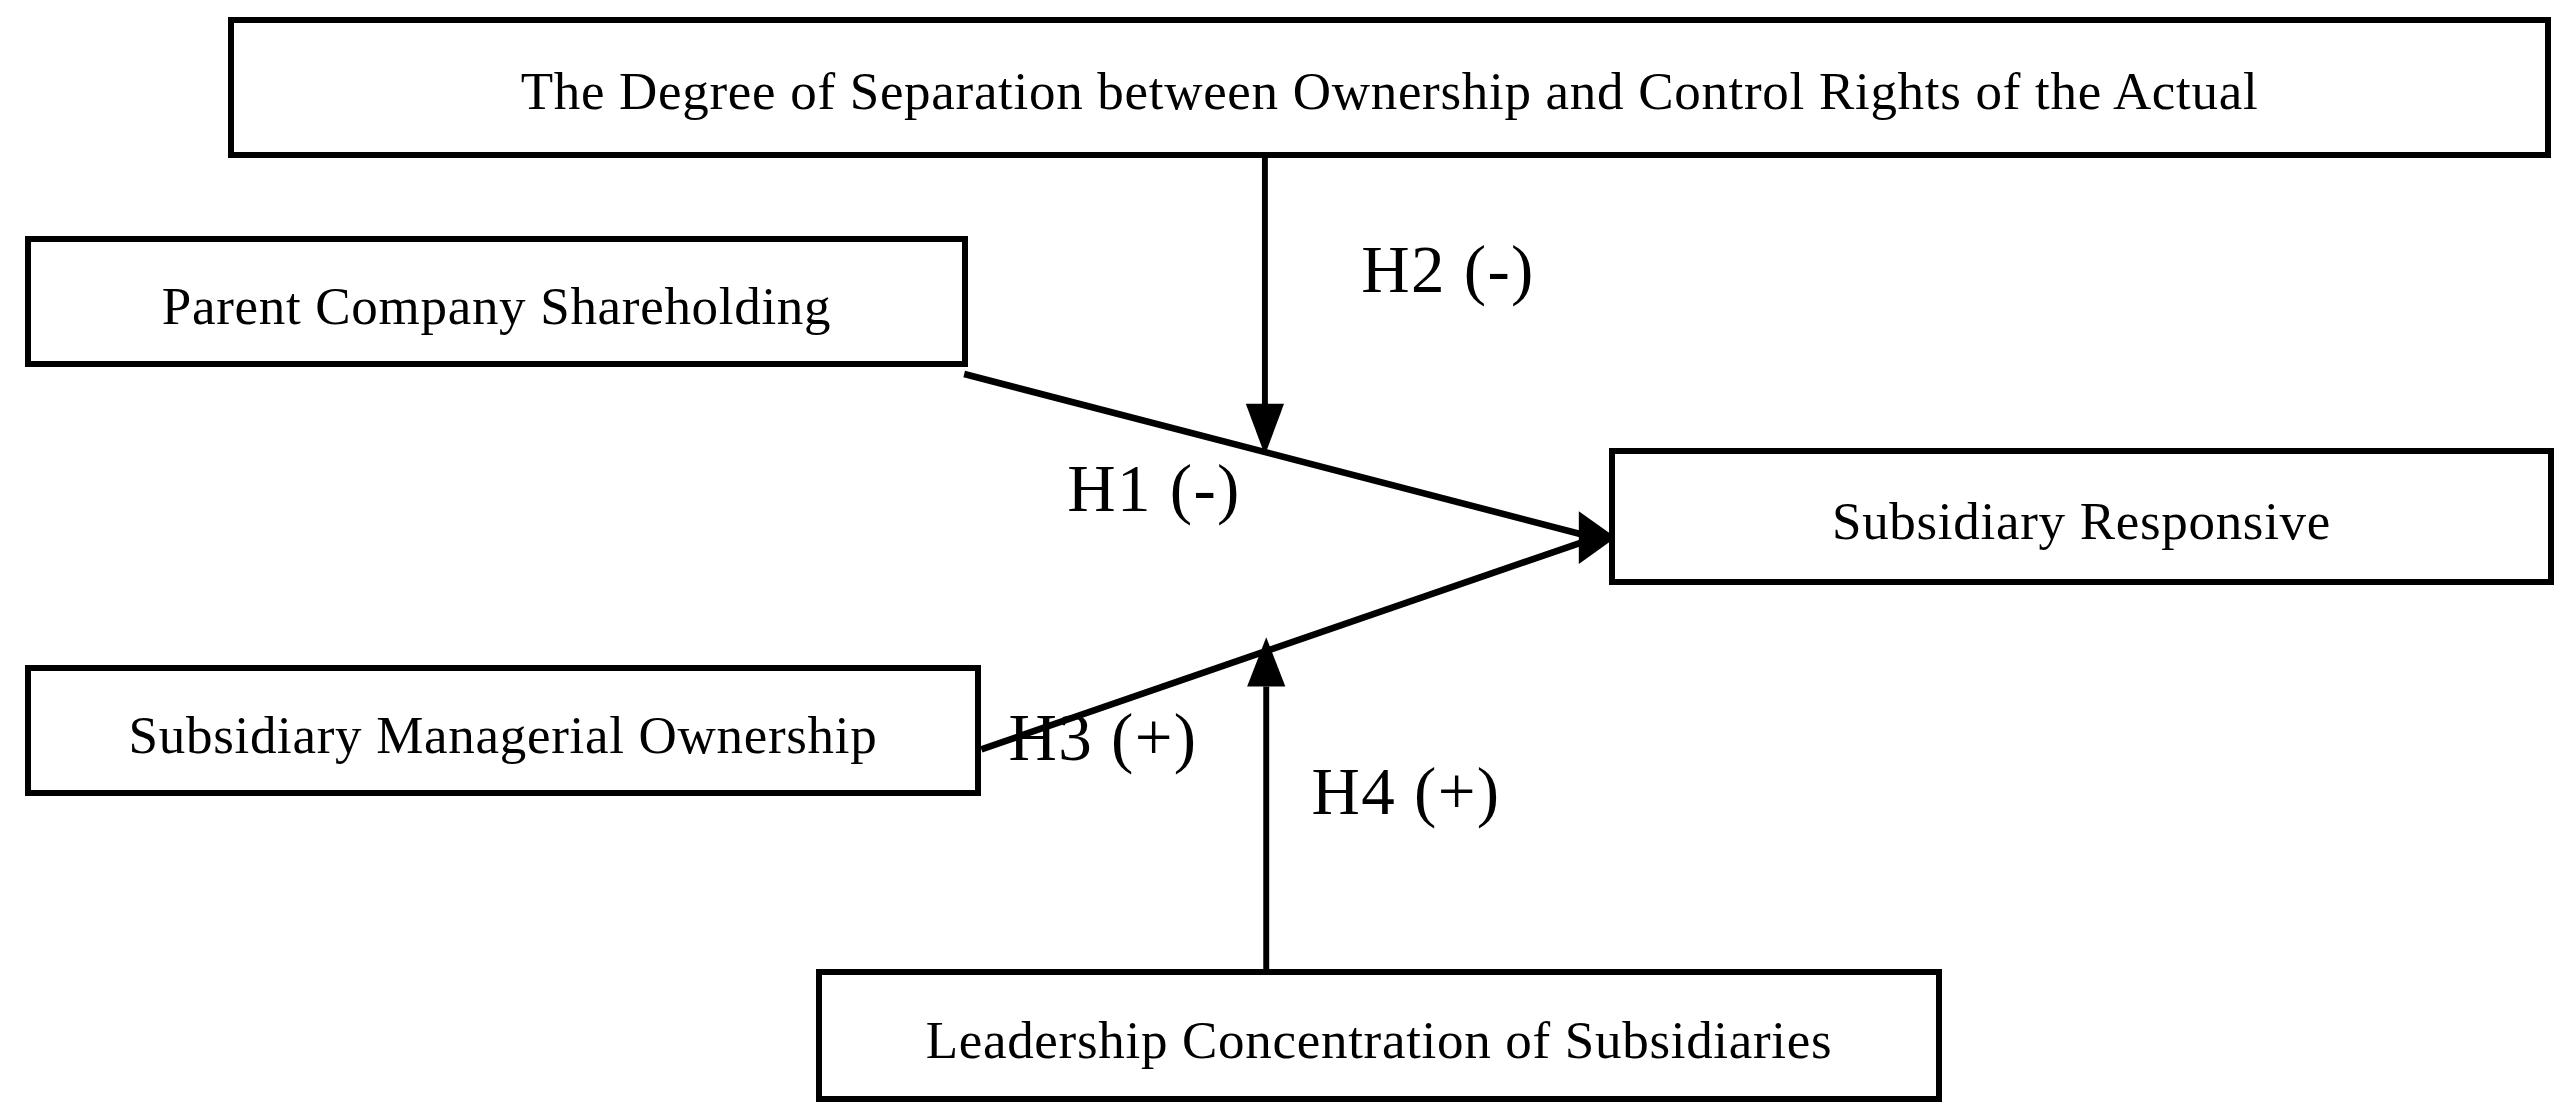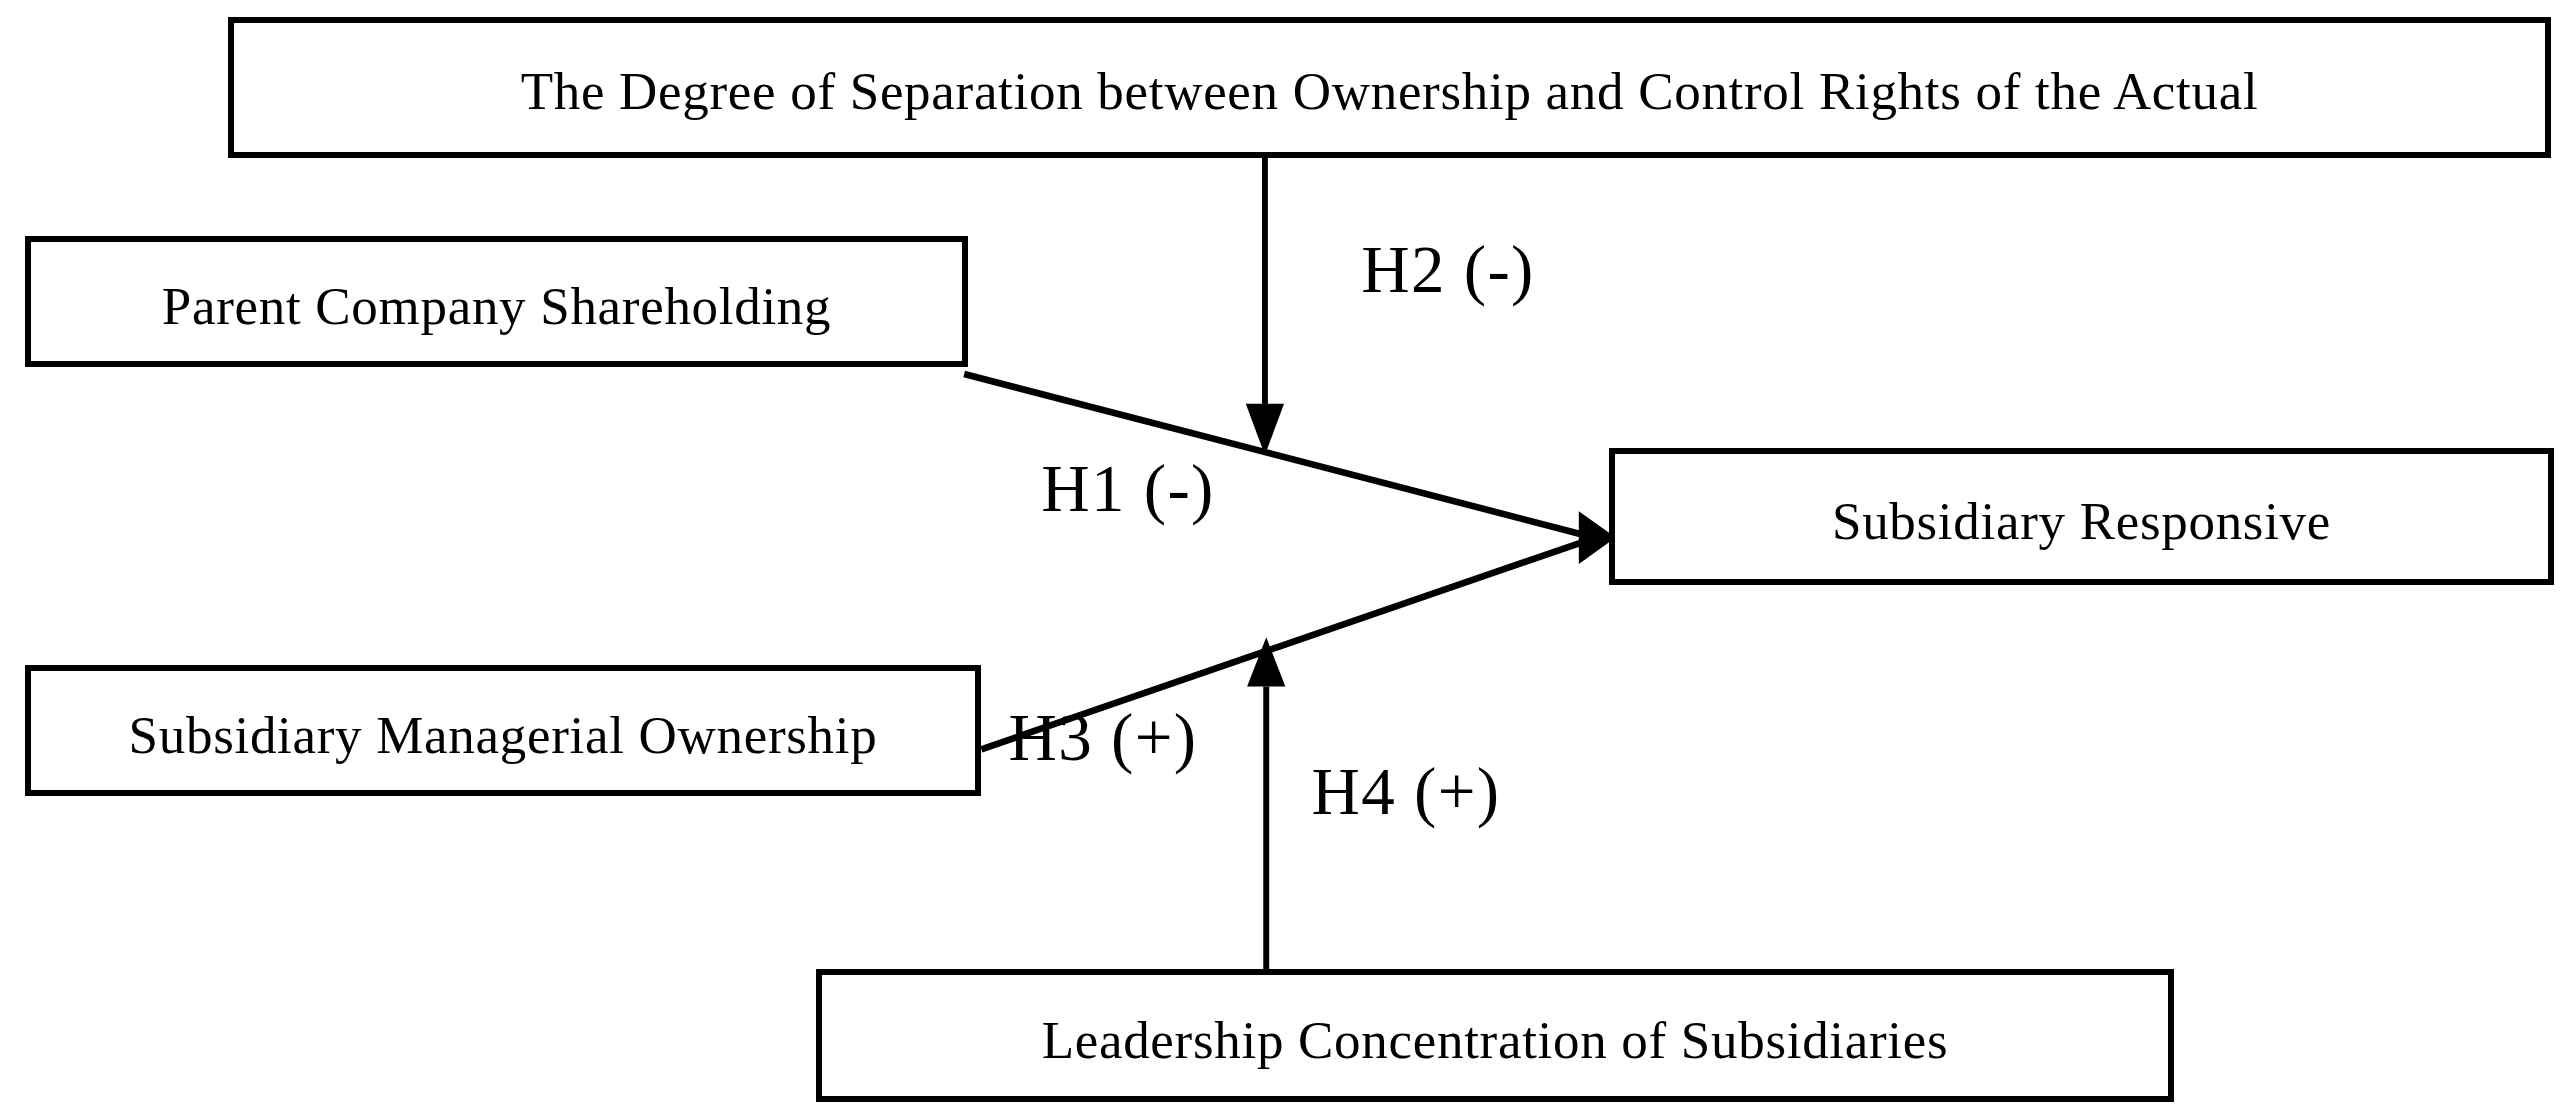--- a/index.html
+++ b/index.html
@@ -28,30 +28,30 @@
     text-align: center;
     font-size: 53px;
     letter-spacing: 0.7px;
     line-height: 1.1;
     padding-top: 9.2px;
   }
   .node-separation { left: 228px;  top: 16.5px;   width: 2323px; height: 141px; }
   .node-parent     { left: 25px;   top: 236px;  width: 943px; height: 131px; }
   .node-smo        { left: 25px;   top: 665px; width: 956px; height: 131px; align-items: center; }
   .node-responsive { left: 1609px; top: 448px;  width: 945px; height: 137px; text-align: center; }
-  .node-leadership { left: 816px; top: 969px; width: 1358px; height: 133px; }
+  .node-leadership { left: 816px; top: 969px; width: 1126px; height: 133px; }
   .edge-label {
     position: absolute;
     transform: translate(-50%, -50%);
     font-size: 67px;
     letter-spacing: 1.3px;
     white-space: nowrap;
     background: transparent;
   }
-  .label-h1 { left: 1128px; top: 488px; }
+  .label-h1 { left: 1154px; top: 488px; }
   .label-h2 { left: 1448px; top: 269px; }
   .label-h3 { left: 1103px; top: 737px; }
   .label-h4 { left: 1406px; top: 791px; }
 </style>
 </head>
 <body>
 
 <div class="canvas">
 
   <svg class="edges-layer" viewBox="0 0 3906 1698" xmlns="http://www.w3.org/2000/svg">

